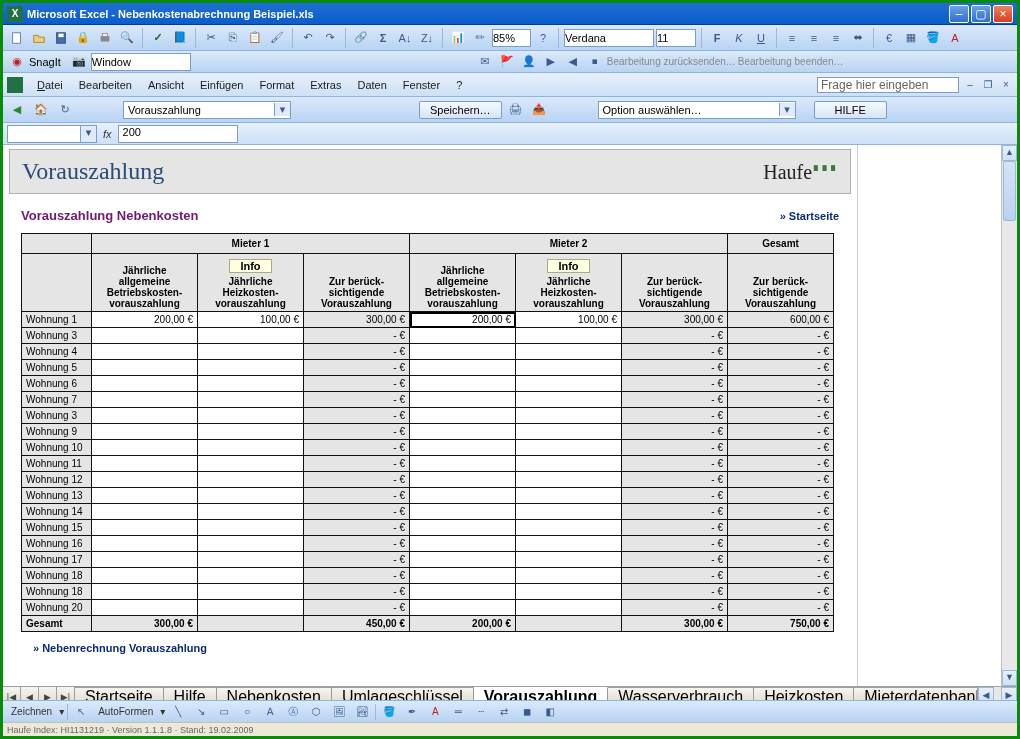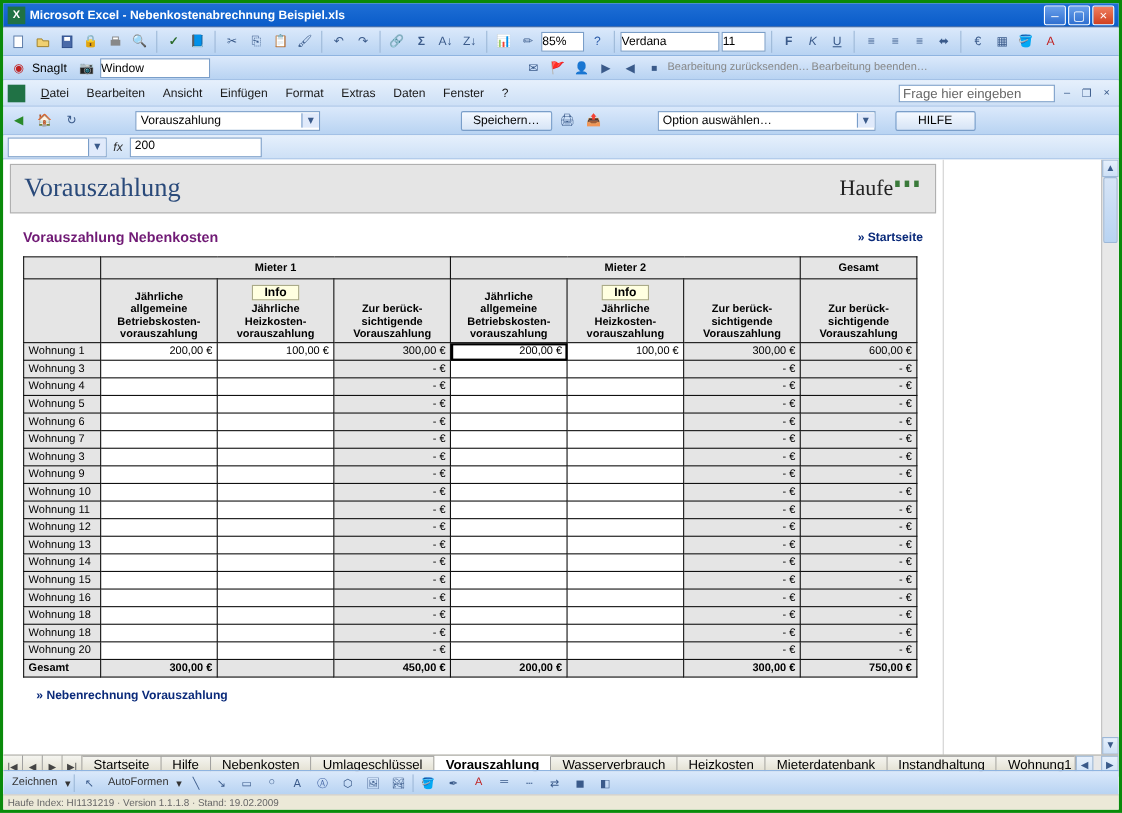--- a/index.html
+++ b/index.html
@@ -104,21 +104,21 @@
 .footlink { color:#0a2a7a; font-size:11px; font-weight:bold; margin:10px 0 0 24px; }
 
 .sheettabs-row {
   height: 20px; border-top:1px solid #a0a0a0; background:#ece9d8;
   display:flex; align-items:stretch;
   position:absolute; bottom:16px; left:0; right:0;
 }
 .tabnav { display:flex; }
 .tabnav .nbtn { width:18px; border-right:1px solid #a0a0a0; background:linear-gradient(#f5f5f0,#ddd9c8); display:flex; align-items:center; justify-content:center; font-size:9px; color:#444; }
 .tabs { display:flex; overflow:hidden; }
-.tab { padding:0 10px; border-right:1px solid #999; background:linear-gradient(#f5f5f0,#ddd9c8); font-size:12px; white-space:nowrap; position:relative; border-top:1px solid #a0a0a0;}
+.tab { padding:0 10px; border-right:1px solid #999; background:linear-gradient(#f5f5f0,#ddd9c8); font-size:16px; white-space:nowrap; position:relative; border-top:1px solid #a0a0a0;}
 .tab.active { background:#fff; font-weight:bold; border-top:1px solid #fff; }
 .hscroll { flex:1; min-width:40px; background:#e8e8e8; border-left:1px solid #a0a0a0; position:relative; }
 .hscroll .arr { position:absolute; top:0; bottom:0; width:16px; background:linear-gradient(#e6f0fc,#cde0f6); border:1px solid #9db8d8; text-align:center; font-size:9px; color:#3a5a8a; line-height:15px; }
 .hscroll .arr.l{left:0;} .hscroll .arr.r{right:0;}
 
 .draw-toolbar {
   height:22px; position:absolute; bottom:0; left:0; right:0;
   background:linear-gradient(#dbe9fb,#b8d3f2);
   border-top:1px solid #8fb4e0;
   display:flex; align-items:center; padding:0 4px; gap:3px; font-size:10px; color:#333;
@@ -467,20 +467,30 @@
                 <td class="rowlbl">Wohnung 16</td>
                 <td class="val"></td>
                 <td class="val"></td>
                 <td class="calc">-   €</td>
                 <td class="val"></td>
                 <td class="val"></td>
                 <td class="calc">-   €</td>
                 <td class="calc">-   €</td>
               </tr>
               <tr>
+                <td class="rowlbl">Wohnung 17</td>
+                <td class="val"></td>
+                <td class="val"></td>
+                <td class="calc">-   €</td>
+                <td class="val"></td>
+                <td class="val"></td>
+                <td class="calc">-   €</td>
+                <td class="calc">-   €</td>
+              </tr>
+              <tr>
                 <td class="rowlbl">Wohnung 18</td>
                 <td class="val"></td>
                 <td class="val"></td>
                 <td class="calc">-   €</td>
                 <td class="val"></td>
                 <td class="val"></td>
                 <td class="calc">-   €</td>
                 <td class="calc">-   €</td>
               </tr>
               <tr>

